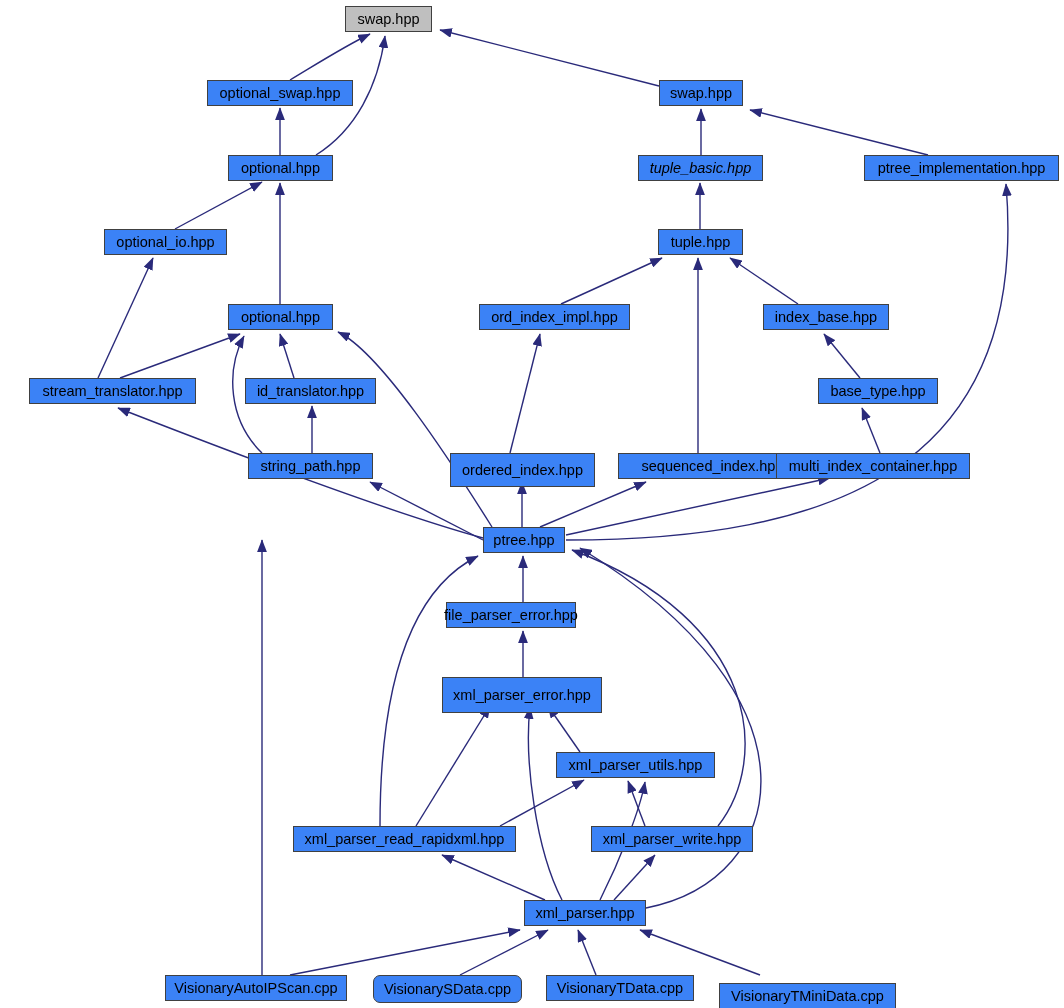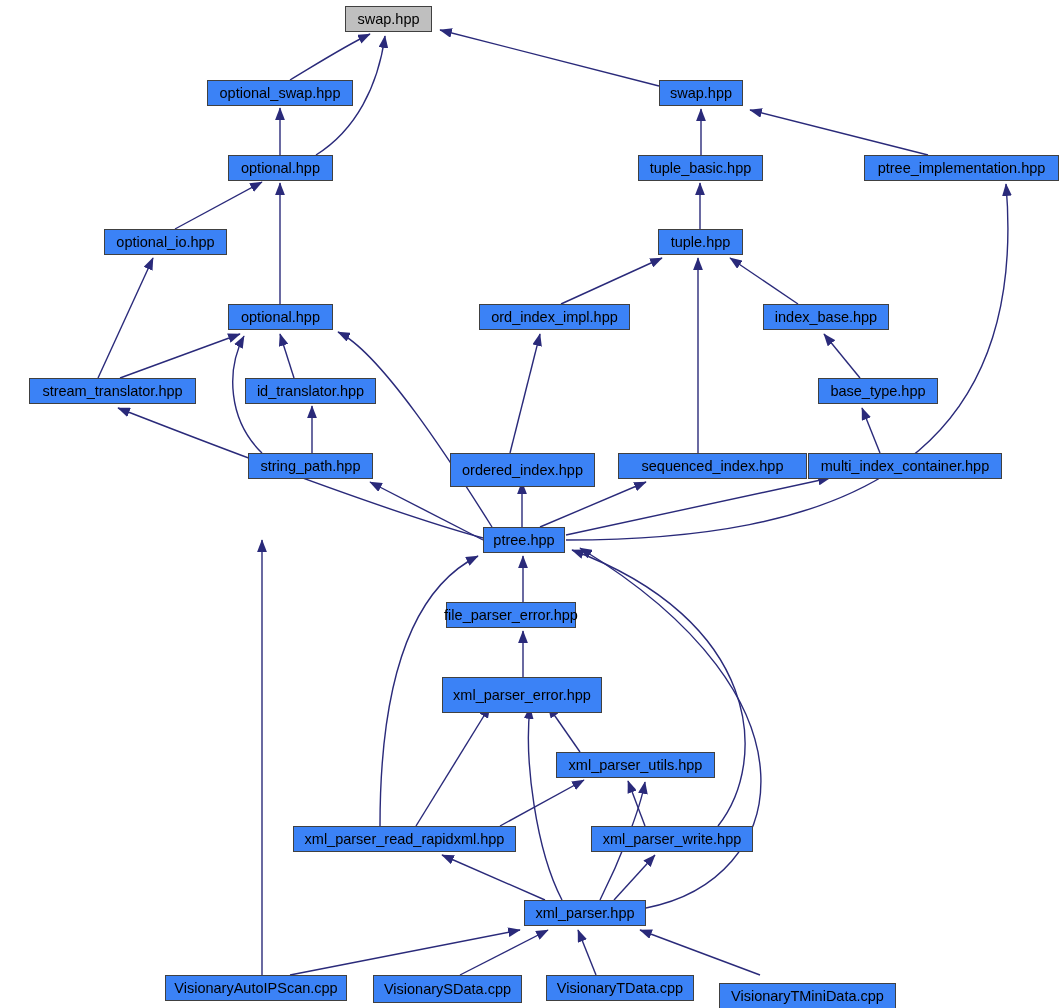--- a/index.html
+++ b/index.html
@@ -116,21 +116,21 @@
       </div>
       <div class="node" style="left: 207px; top: 80px; width: 146px; height: 26px;">
         <span class="node-label">optional_swap.hpp</span>
       </div>
       <div class="node" style="left: 659px; top: 80px; width: 84px; height: 26px;">
         <span class="node-label">swap.hpp</span>
       </div>
       <div class="node" style="left: 228px; top: 155px; width: 105px; height: 26px;">
         <span class="node-label">optional.hpp</span>
       </div>
-      <div class="node" style="left: 638px; top: 155px; width: 125px; height: 26px;">
+      <div class="node" style="left: 638px; top: 155px; width: 125px; height: 26px; font-style: italic;">
         <span class="node-label">tuple_basic.hpp</span>
       </div>
       <div class="node" style="left: 864px; top: 155px; width: 195px; height: 26px;">
         <span class="node-label">ptree_implementation.hpp</span>
       </div>
       <div class="node" style="left: 104px; top: 229px; width: 123px; height: 26px;">
         <span class="node-label">optional_io.hpp</span>
       </div>
       <div class="node" style="left: 658px; top: 229px; width: 85px; height: 26px;">
         <span class="node-label">tuple.hpp</span>
@@ -155,21 +155,21 @@
       </div>
       <div class="node" style="left: 248px; top: 453px; width: 125px; height: 26px;">
         <span class="node-label">string_path.hpp</span>
       </div>
       <div class="node" style="left: 450px; top: 453px; width: 145px; height: 34px;">
         <span class="node-label">ordered_index.hpp</span>
       </div>
       <div class="node" style="left: 618px; top: 453px; width: 189px; height: 26px;">
         <span class="node-label">sequenced_index.hpp</span>
       </div>
-      <div class="node" style="left: 808px; top: 453px; width: 194px; height: 26px;">
+      <div class="node" style="left: 776px; top: 453px; width: 194px; height: 26px;">
         <span class="node-label">multi_index_container.hpp</span>
       </div>
       <div class="node" style="left: 483px; top: 527px; width: 82px; height: 26px;">
         <span class="node-label">ptree.hpp</span>
       </div>
       <div class="node" style="left: 446px; top: 602px; width: 130px; height: 26px;">
         <span class="node-label">file_parser_error.hpp</span>
       </div>
       <div class="node" style="left: 442px; top: 677px; width: 160px; height: 36px;">
         <span class="node-label">xml_parser_error.hpp</span>
@@ -182,21 +182,21 @@
       </div>
       <div class="node" style="left: 591px; top: 826px; width: 162px; height: 26px;">
         <span class="node-label">xml_parser_write.hpp</span>
       </div>
       <div class="node" style="left: 524px; top: 900px; width: 122px; height: 26px;">
         <span class="node-label">xml_parser.hpp</span>
       </div>
       <div class="node" style="left: 165px; top: 975px; width: 182px; height: 26px;">
         <span class="node-label">VisionaryAutoIPScan.cpp</span>
       </div>
-      <div class="node" style="left: 373px; top: 975px; width: 149px; height: 28px;">
+      <div class="node" style="left: 373px; top: 975px; width: 149px; height: 28px; border-radius: 7px;">
         <span class="node-label">VisionarySData.cpp</span>
       </div>
       <div class="node" style="left: 546px; top: 975px; width: 148px; height: 26px;">
         <span class="node-label">VisionaryTData.cpp</span>
       </div>
       <div class="node" style="left: 719px; top: 975px; width: 177px; height: 26px; margin-top: 8px;">
         <span class="node-label">VisionaryTMiniData.cpp</span>
       </div>
     </div>
 

